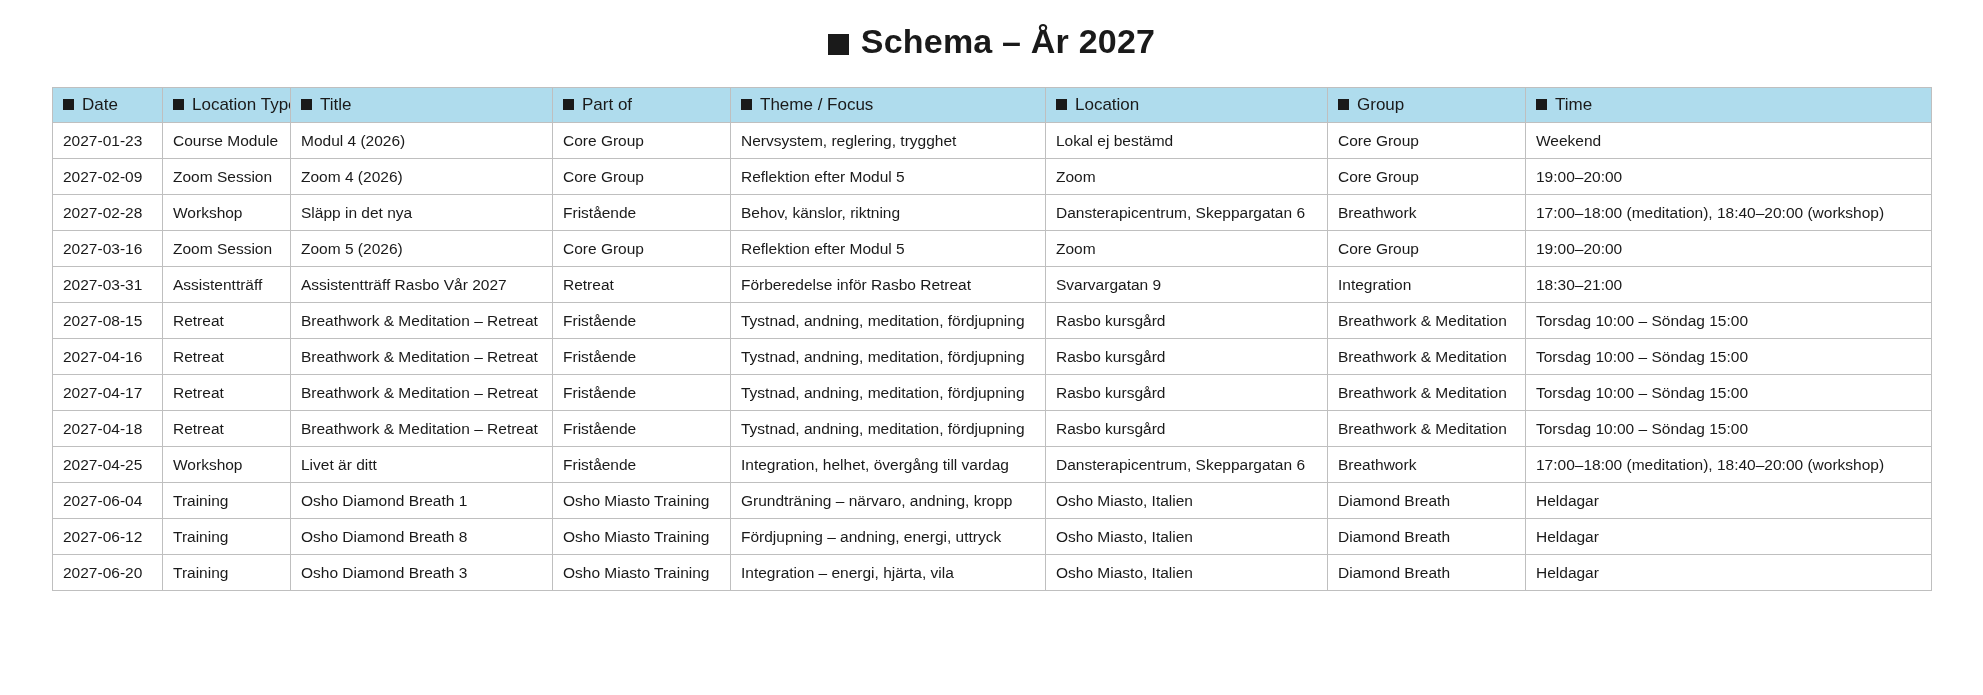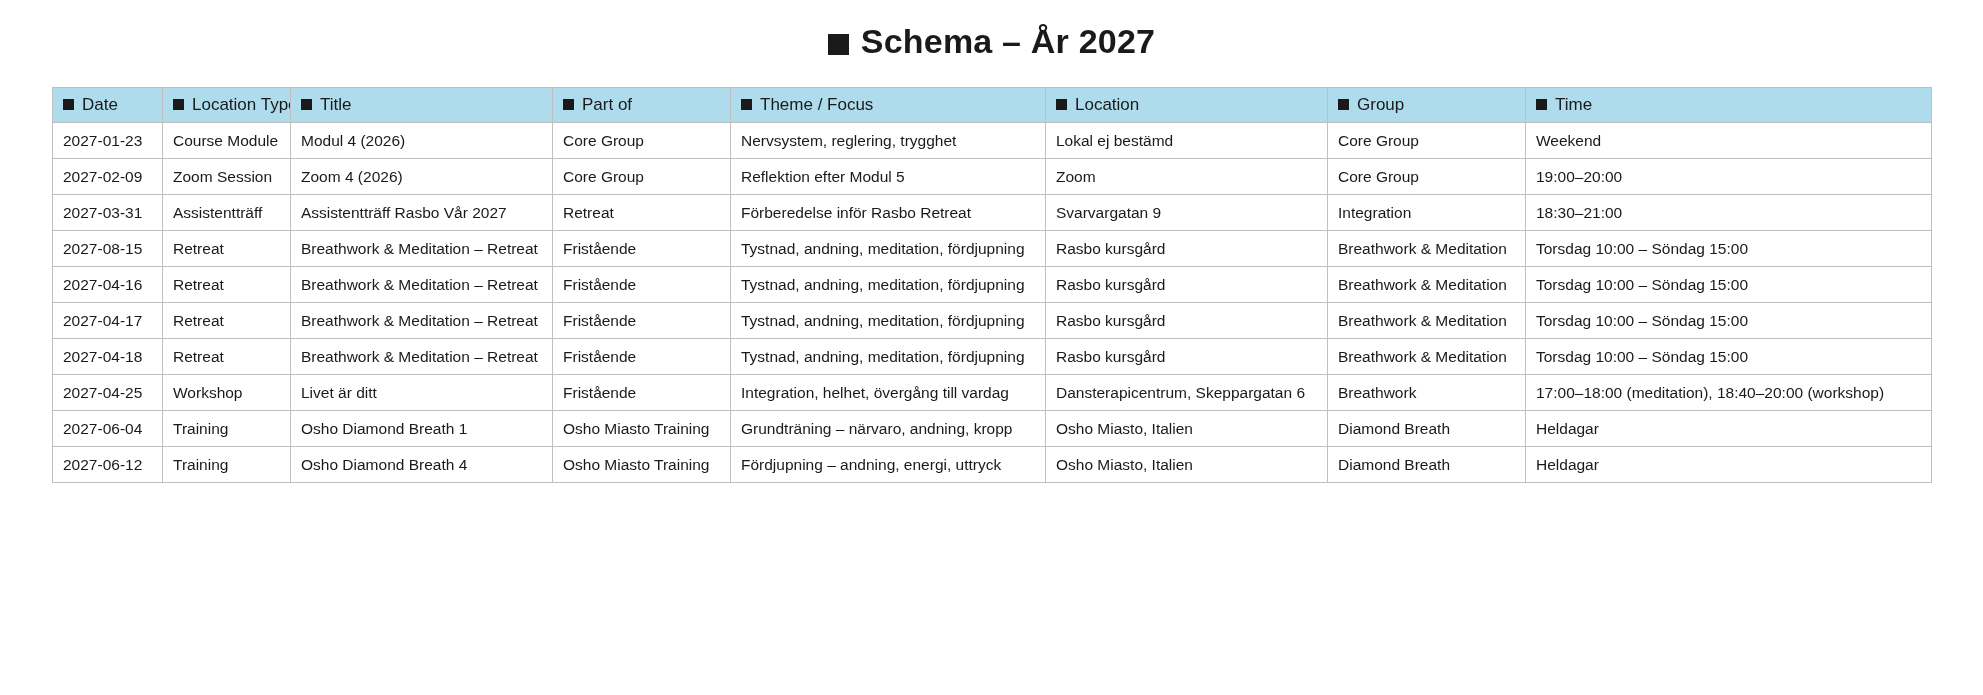--- a/index.html
+++ b/index.html
@@ -129,20 +129,40 @@
           <td>2027-02-09</td>
           <td>Zoom Session</td>
           <td>Zoom 4 (2026)</td>
           <td>Core Group</td>
           <td>Reflektion efter Modul 5</td>
           <td>Zoom</td>
           <td>Core Group</td>
           <td>19:00–20:00</td>
         </tr>
         <tr>
+          <td>2027-02-28</td>
+          <td>Workshop</td>
+          <td>Släpp in det nya</td>
+          <td>Fristående</td>
+          <td>Behov, känslor, riktning</td>
+          <td>Dansterapicentrum, Skeppargatan 6</td>
+          <td>Breathwork</td>
+          <td>17:00–18:00 (meditation), 18:40–20:00 (workshop)</td>
+        </tr>
+        <tr>
+          <td>2027-03-16</td>
+          <td>Zoom Session</td>
+          <td>Zoom 5 (2026)</td>
+          <td>Core Group</td>
+          <td>Reflektion efter Modul 5</td>
+          <td>Zoom</td>
+          <td>Core Group</td>
+          <td>19:00–20:00</td>
+        </tr>
+        <tr>
           <td>2027-03-31</td>
           <td>Assistentträff</td>
           <td>Assistentträff Rasbo Vår 2027</td>
           <td>Retreat</td>
           <td>Förberedelse inför Rasbo Retreat</td>
           <td>Svarvargatan 9</td>
           <td>Integration</td>
           <td>18:30–21:00</td>
         </tr>
         <tr>
@@ -201,24 +221,34 @@
           <td>Osho Diamond Breath 1</td>
           <td>Osho Miasto Training</td>
           <td>Grundträning – närvaro, andning, kropp</td>
           <td>Osho Miasto, Italien</td>
           <td>Diamond Breath</td>
           <td>Heldagar</td>
         </tr>
         <tr>
           <td>2027-06-12</td>
           <td>Training</td>
-          <td>Osho Diamond Breath 4</td>
+          <td>Osho Diamond Breath 8</td>
           <td>Osho Miasto Training</td>
           <td>Fördjupning – andning, energi, uttryck</td>
           <td>Osho Miasto, Italien</td>
           <td>Diamond Breath</td>
           <td>Heldagar</td>
         </tr>
+        <tr>
+          <td>2027-06-20</td>
+          <td>Training</td>
+          <td>Osho Diamond Breath 3</td>
+          <td>Osho Miasto Training</td>
+          <td>Integration – energi, hjärta, vila</td>
+          <td>Osho Miasto, Italien</td>
+          <td>Diamond Breath</td>
+          <td>Heldagar</td>
+        </tr>
       </tbody>
     </table>
   </div>
 
 </div>
 
 </body></html>

